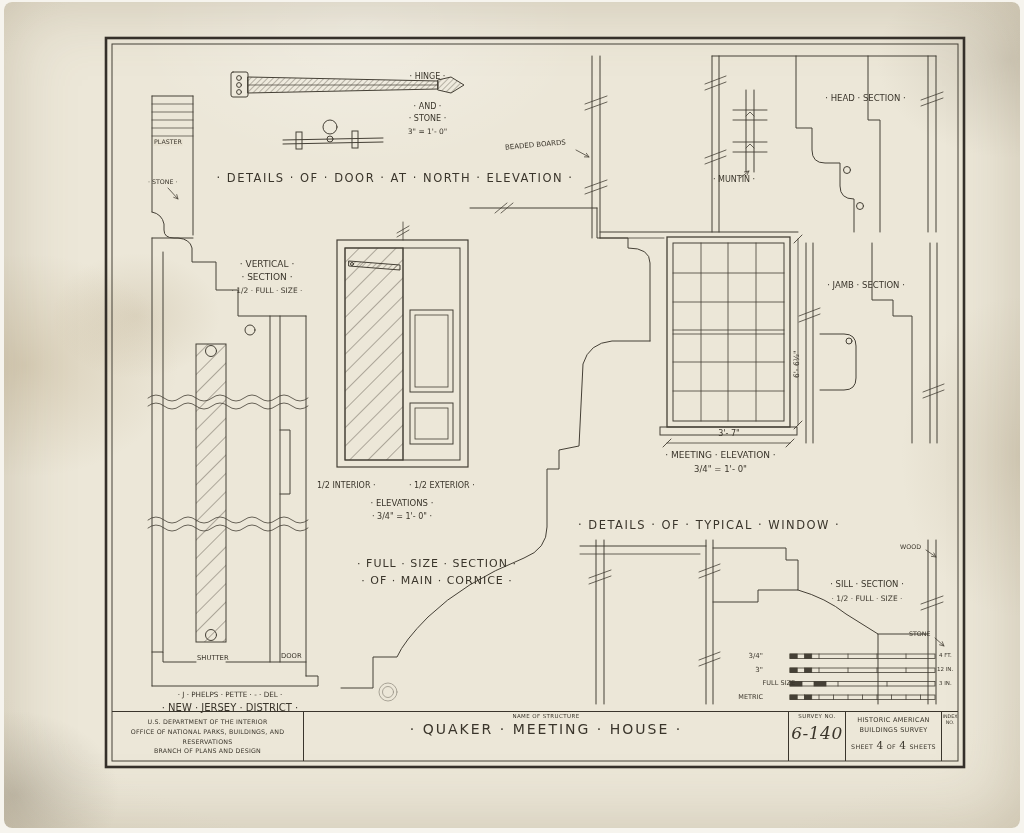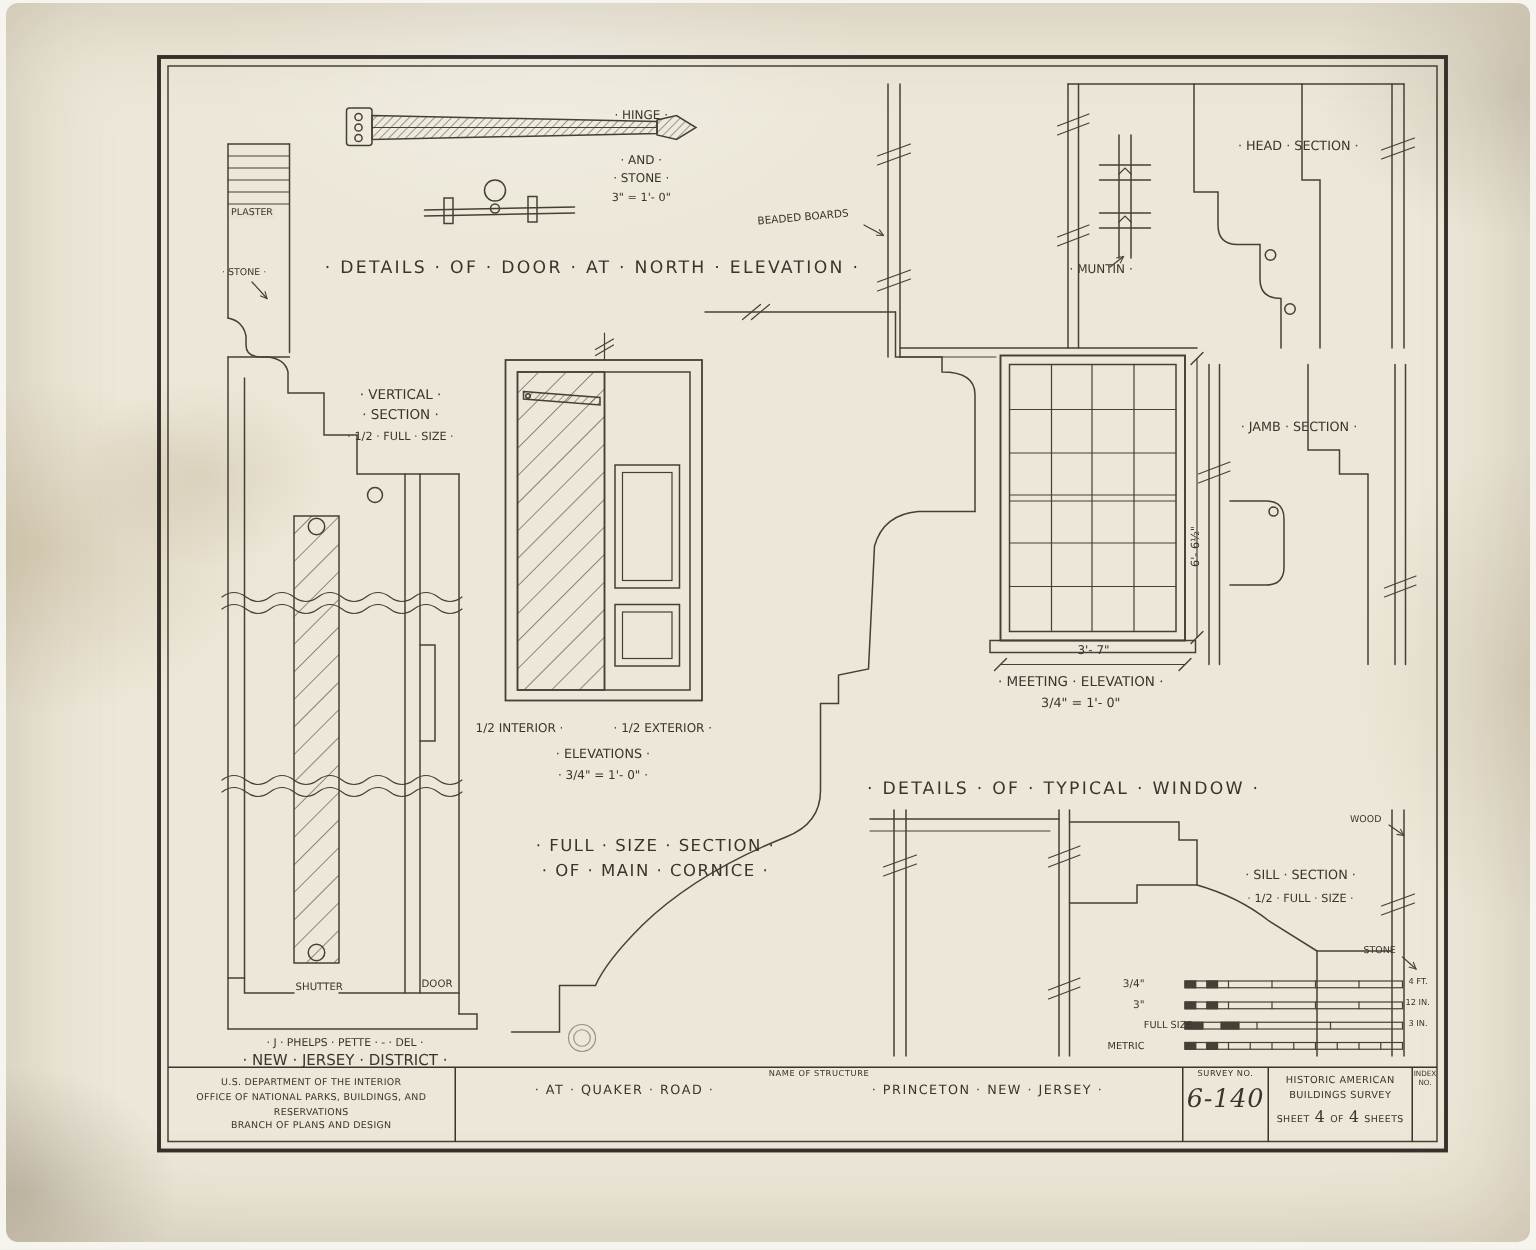--- a/index.html
+++ b/index.html
@@ -335,24 +335,21 @@
   <div class="lbl" style="left:939px;top:679.5px;font-size:5.5px;">3 IN.</div>
 
   <div class="titleblock">
     <div class="tb-cell tb-agency">
       <div>U.S. DEPARTMENT OF THE INTERIOR</div>
       <div>OFFICE OF NATIONAL PARKS, BUILDINGS, AND RESERVATIONS</div>
       <div>BRANCH OF PLANS AND DESIGN</div>
     </div>
     <div class="tb-cell tb-name">
       <div class="tb-tiny">NAME OF STRUCTURE</div>
-      <div class="tb-loc">
-        <span>· AT · QUAKER · ROAD ·</span>
-        <span>· PRINCETON · NEW · JERSEY ·</span>
-      </div>
+      <div class="tb-structure">· QUAKER · MEETING · HOUSE ·</div>
     </div>
     <div class="tb-cell tb-survey">
       <div class="tb-tiny">SURVEY NO.</div>
       <div class="tb-survey-no">6-140</div>
     </div>
     <div class="tb-cell tb-habs">
       <div>HISTORIC AMERICAN</div>
       <div>BUILDINGS SURVEY</div>
       <div class="tb-sheet">
         <span>SHEET</span>

